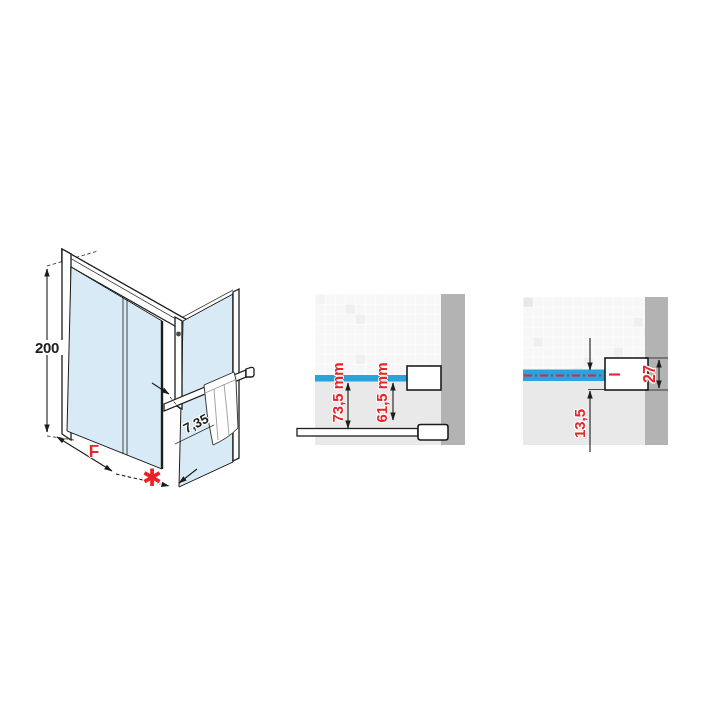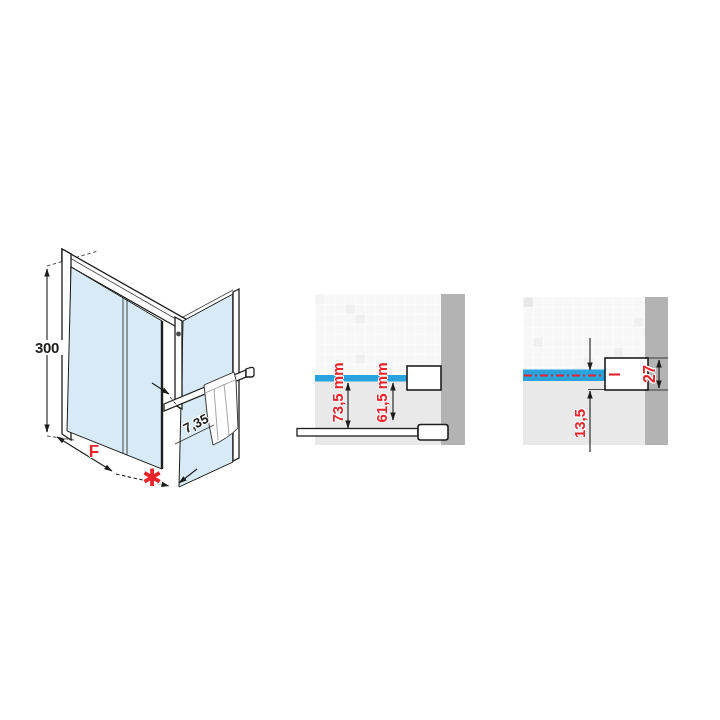--- a/index.html
+++ b/index.html
@@ -336,21 +336,21 @@
       <line x1="609" y1="374.5" x2="620" y2="374.5" stroke="var(--red)" stroke-width="2.1"></line>
       <line class="dim" x1="590" y1="338" x2="590" y2="370" marker-end="url(#arr)"></line>
       <line class="ln-thin" x1="588" y1="389.5" x2="606" y2="389.5"></line>
       <line class="dim" x1="590" y1="452" x2="590" y2="391" marker-end="url(#arr)"></line>
       <line class="ln-thin" x1="645" y1="358" x2="668" y2="358"></line>
       <line class="ln-thin" x1="645" y1="390" x2="668" y2="390"></line>
       <line class="dim" x1="659" y1="360" x2="659" y2="388" marker-start="url(#arr)" marker-end="url(#arr)"></line>
     </g>
   </svg>
 
-  <div class="lbl whitebg" style="left:28px;top:340px;width:38px;font-size:15px;font-weight:700;letter-spacing:-.3px;">300</div>
+  <div class="lbl whitebg" style="left:28px;top:340px;width:38px;font-size:15px;font-weight:700;letter-spacing:-.3px;">200</div>
 
   <div class="lbl red" style="left:84px;top:443px;width:20px;font-size:17px;">F</div>
 
   <div class="lbl red" style="left:139px;top:466px;width:26px;font-size:24px;font-family:'DejaVu Sans','Liberation Sans',sans-serif;">✱</div>
 
   <div class="lbl rot-iso" style="left:174px;top:417px;width:44px;font-size:13.5px;font-weight:600;">7,35</div>
 
   <div class="lbl red rot-90" style="left:300px;top:385px;width:74px;font-size:15px;">73,5 mm</div>
 
   <div class="lbl red rot-90" style="left:344px;top:385px;width:74px;font-size:15px;">61,5 mm</div>

